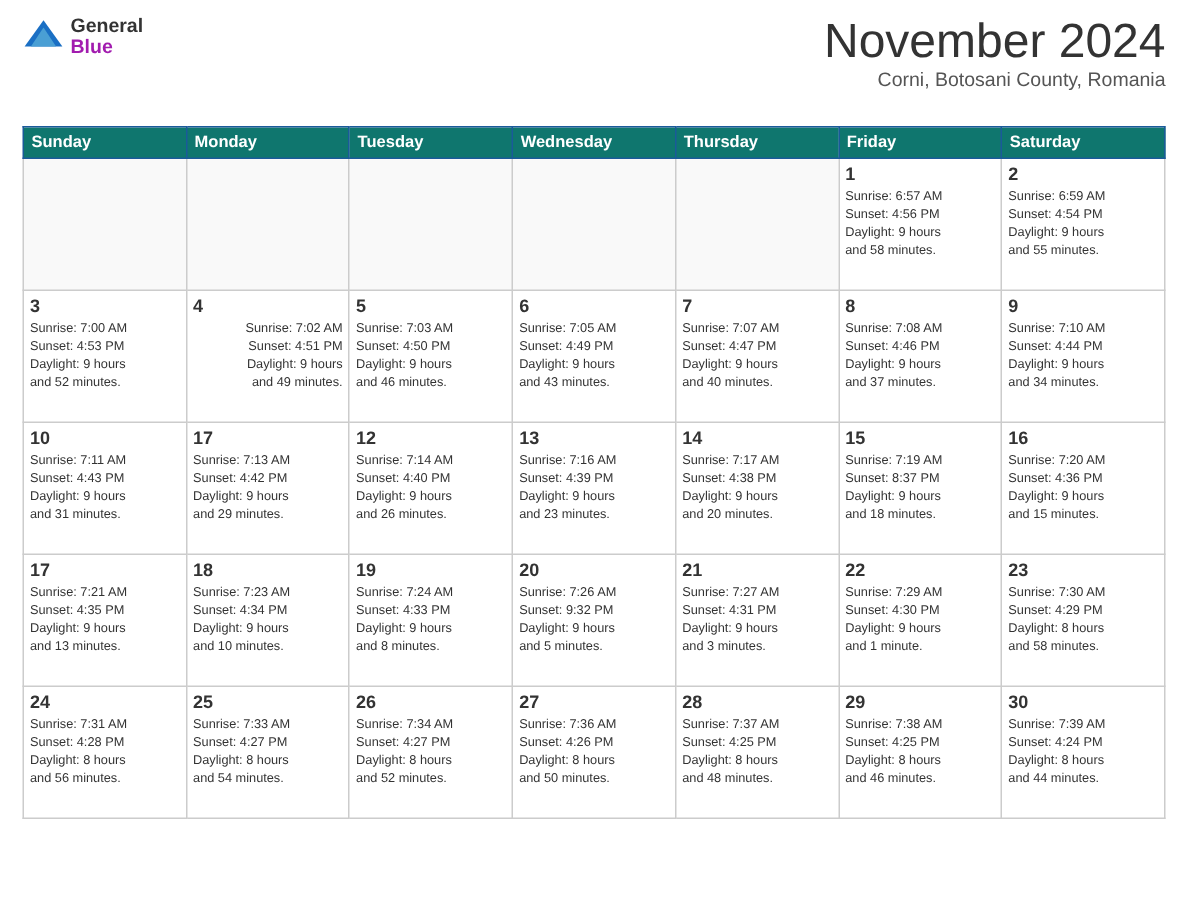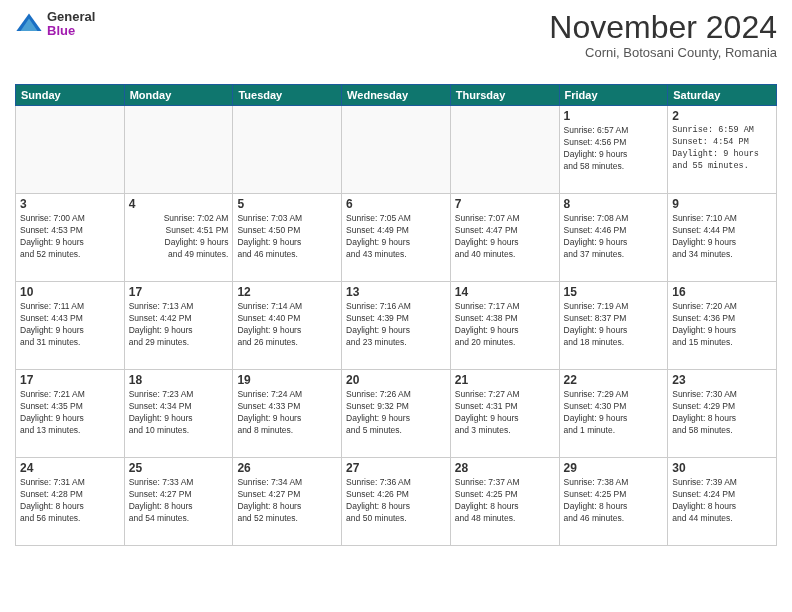--- a/index.html
+++ b/index.html
@@ -139,21 +139,21 @@
           <td class="empty"></td>
           <td>
             <span class="day-number">1</span>
             <div class="day-info" style="white-space: pre-line;">Sunrise: 6:57 AM
 Sunset: 4:56 PM
 Daylight: 9 hours
 and 58 minutes.</div>
           </td>
           <td>
             <span class="day-number">2</span>
-            <div class="day-info" style="white-space: pre-line; font-family: Liberation Mono, monospace;">Sunrise: 6:59 AM
+            <div class="day-info" style="white-space: pre-line;">Sunrise: 6:59 AM
 Sunset: 4:54 PM
 Daylight: 9 hours
 and 55 minutes.</div>
           </td>
         </tr>
         <tr>
           <td>
             <span class="day-number">3</span>
             <div class="day-info" style="white-space: pre-line;">Sunrise: 7:00 AM
 Sunset: 4:53 PM

